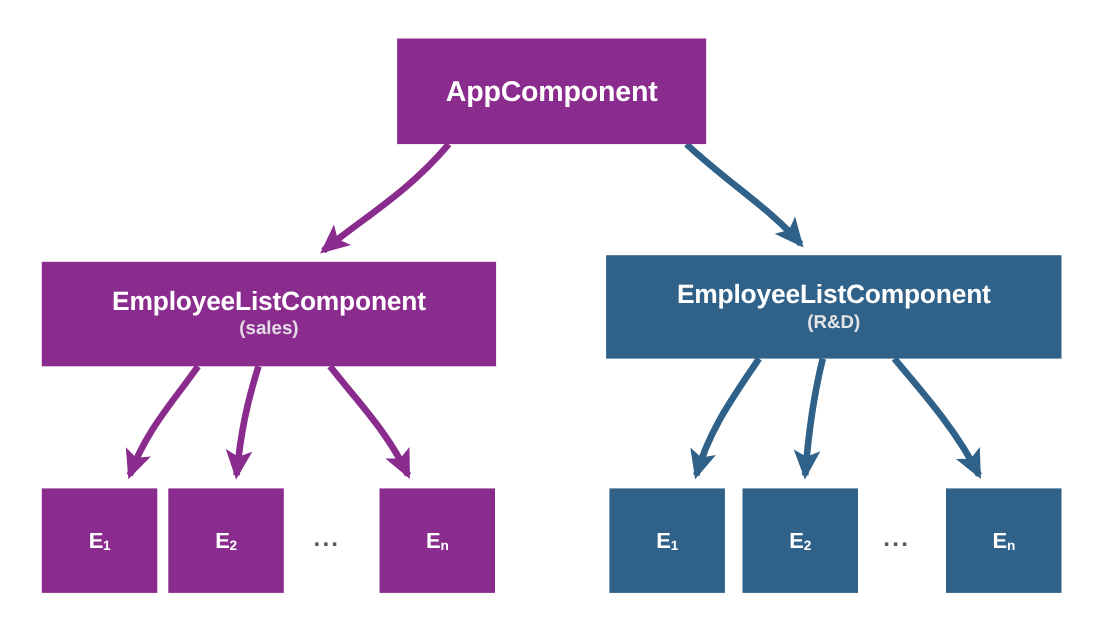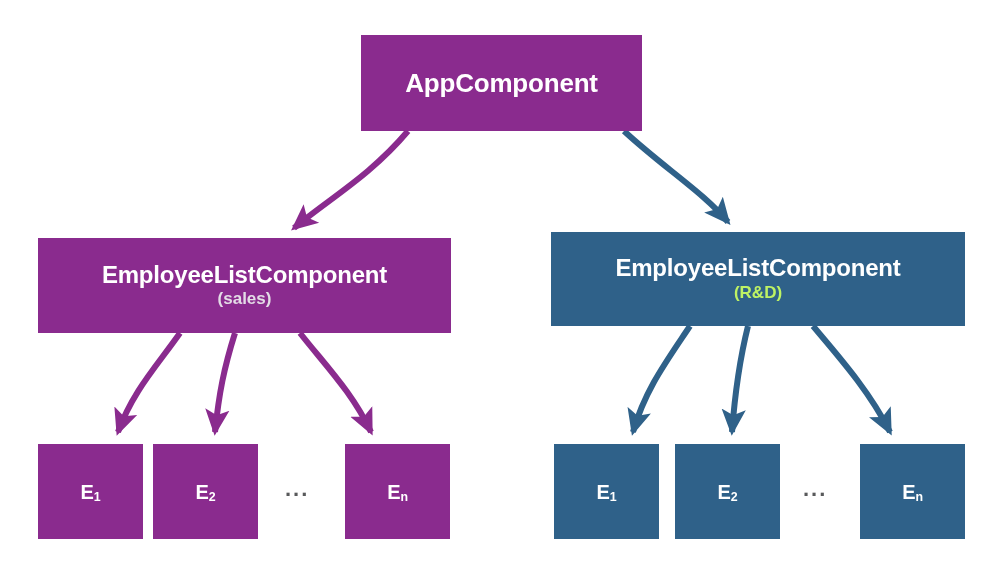--- a/index.html
+++ b/index.html
@@ -43,21 +43,21 @@
     line-height: 1.1;
     white-space: nowrap;
   }
   .node .subtitle {
     font-weight: bold;
     line-height: 1.2;
     color: #e3dce6;
     white-space: nowrap;
   }
   .node.blue .subtitle {
-    color: #bef264;
+    color: #e5e5e5;
   }
 
   
   #node-app {
     left: 361px;
     top: 35px;
     width: 281px;
     height: 96px;
     background: #8a2b8e;
   }

